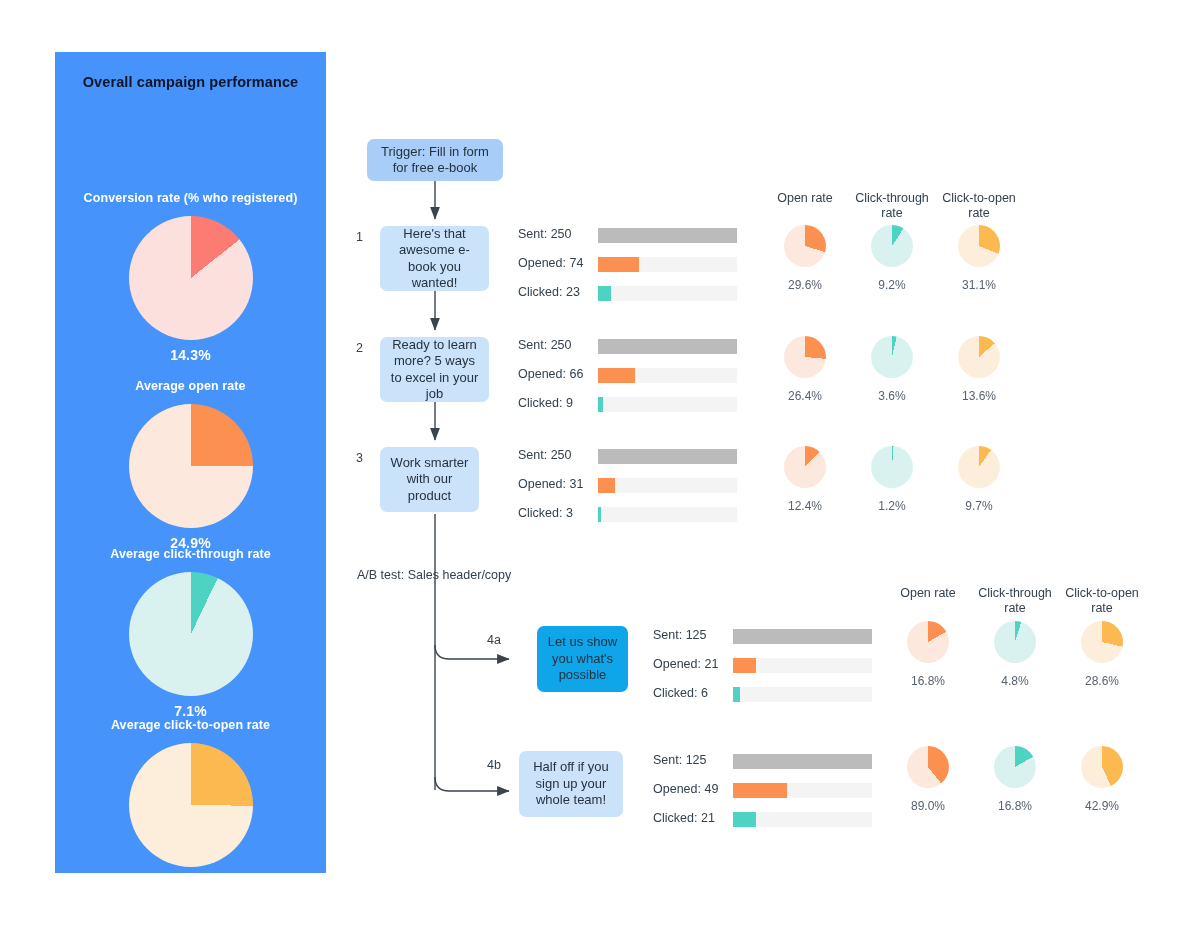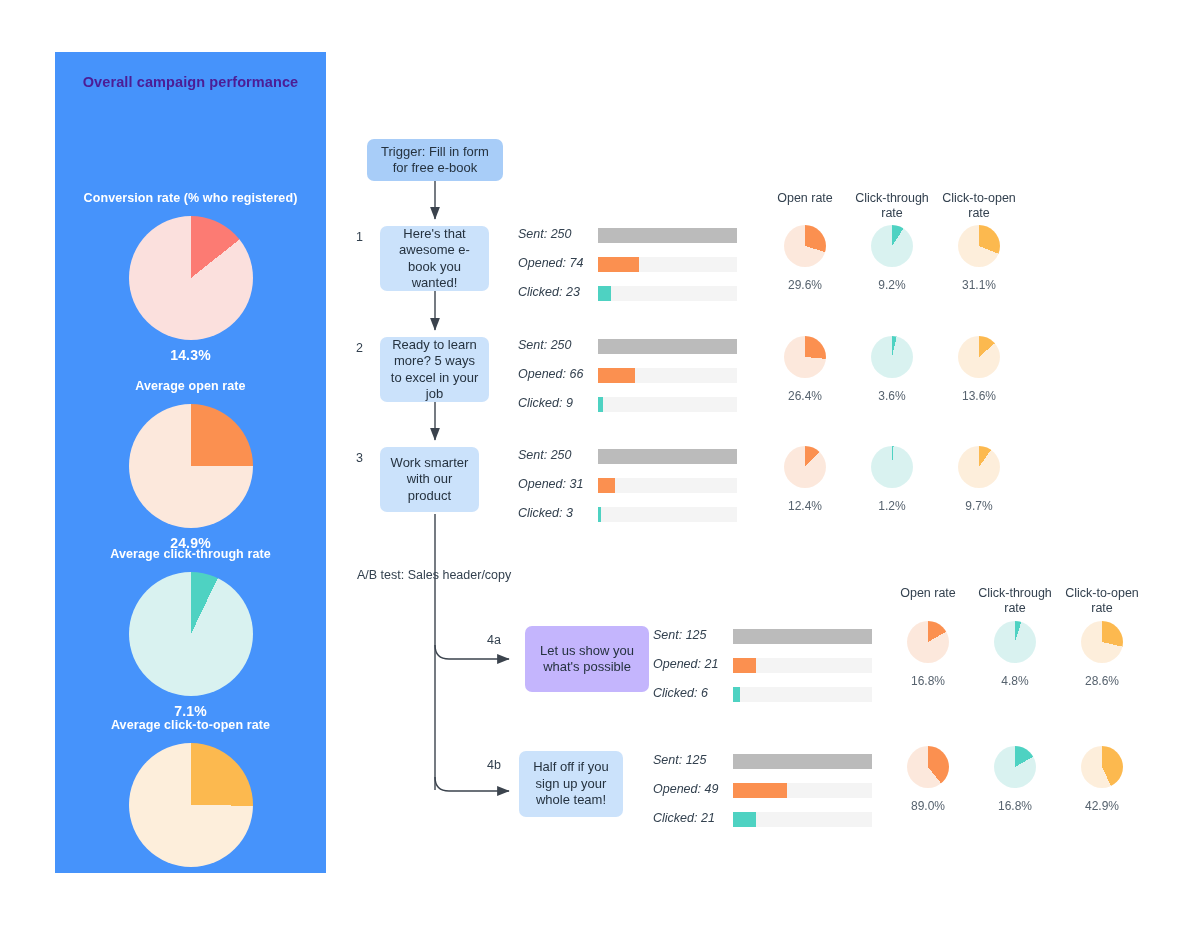--- a/index.html
+++ b/index.html
@@ -9,21 +9,21 @@
     position:relative;overflow:hidden;
     -webkit-font-smoothing:antialiased;
   }
   
   #sidebar{
     position:absolute;left:55px;top:52px;width:271px;height:821px;
     background:#4693fb;
   }
   #sidebar-title{
     position:absolute;left:0;top:22px;width:271px;text-align:center;
-    color:#4c1d95;font-size:14.5px;font-weight:bold;letter-spacing:.1px;
+    color:#0f172a;font-size:14.5px;font-weight:bold;letter-spacing:.1px;
   }
   .side-metric{position:absolute;left:0;width:271px;text-align:center;}
   .side-metric .sm-label{
     color:#ffffff;font-size:12.5px;font-weight:bold;margin-bottom:11px;
     letter-spacing:.1px;
   }
   .side-metric .sm-pie{margin:0 auto;width:124px;height:124px;border-radius:50%;}
   .side-metric .sm-val{
     color:#ffffff;font-size:14px;font-weight:bold;margin-top:7px;letter-spacing:.2px;
   }
@@ -35,21 +35,21 @@
     padding:16px 8px;box-sizing:border-box;
   }
   #trigger-box{background:#a8cdf8;}
   .step-num{
     position:absolute;color:#33414f;font-size:12.5px;
   }
   .branch-label{position:absolute;color:#33414f;font-size:12.5px;}
   #ab-label{position:absolute;color:#33414f;font-size:12.5px;}
   
   .bargroup{position:absolute;}
-  .barrow{position:relative;height:15px;margin-bottom:14px;font-style:italic;}
+  .barrow{position:relative;height:15px;margin-bottom:14px;}
   .barrow:last-child{margin-bottom:0;}
   .barlabel{
     position:absolute;left:0;top:-1px;color:#33414f;font-size:12.5px;
     white-space:nowrap;
   }
   .bartrack{position:absolute;top:0;height:15px;background:#f4f4f4;}
   .barfill{position:absolute;top:0;left:0;height:15px;}
   
   .piecol-head{
     position:absolute;text-align:center;color:#33414f;font-size:12.5px;
@@ -118,21 +118,21 @@
 
 <div class="step-num" style="left:356px;top:341px">2</div>
 <div class="flowbox" style="left: 380px; top: 337px; width: 109px; height: 65px; background: rgb(203, 226, 251);">Ready to learn more? 5 ways to excel in your job</div>
 
 <div class="step-num" style="left:356px;top:451px">3</div>
 <div class="flowbox" style="left: 380px; top: 447px; width: 99px; height: 65px; background: rgb(203, 226, 251);">Work smarter with our product</div>
 
 <div id="ab-label" style="left:357px;top:568px">A/B test: Sales header/copy</div>
 
 <div class="branch-label" style="left:487px;top:633px">4a</div>
-<div class="flowbox" style="left: 525px; top: 626px; width: 124px; height: 66px; background: #c4b5fd;">Let us show you what's possible</div>
+<div class="flowbox" style="left: 537px; top: 626px; width: 91px; height: 66px; background: #0ea5e9;">Let us show you what's possible</div>
 
 <div class="branch-label" style="left:487px;top:758px">4b</div>
 <div class="flowbox" style="left: 519px; top: 751px; width: 104px; height: 66px; background: rgb(203, 226, 251);">Half off if you sign up your whole team!</div>
 
 <div class="bargroup" style="left:518px;top:228px;width:220px">
   <div class="barrow">
     <div class="barlabel">Sent: 250</div>
     <div class="bartrack" style="left: 80px; width: 139px; background: rgb(244, 244, 244);">
       <div class="barfill" style="width: 139px; background: rgb(187, 187, 187);"></div>
     </div>

